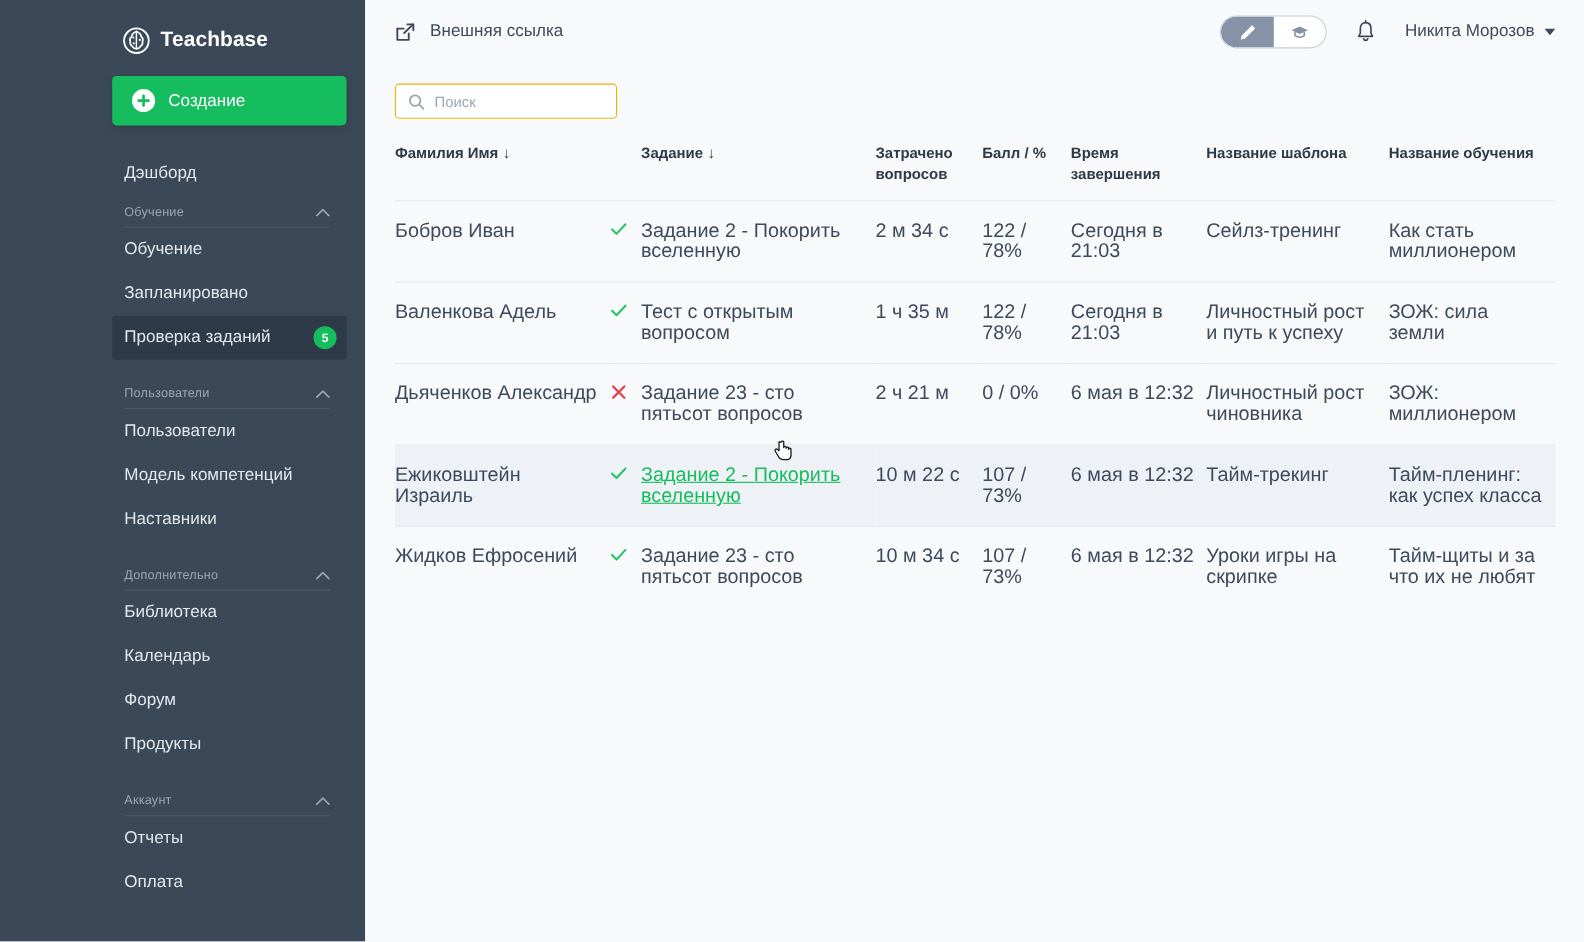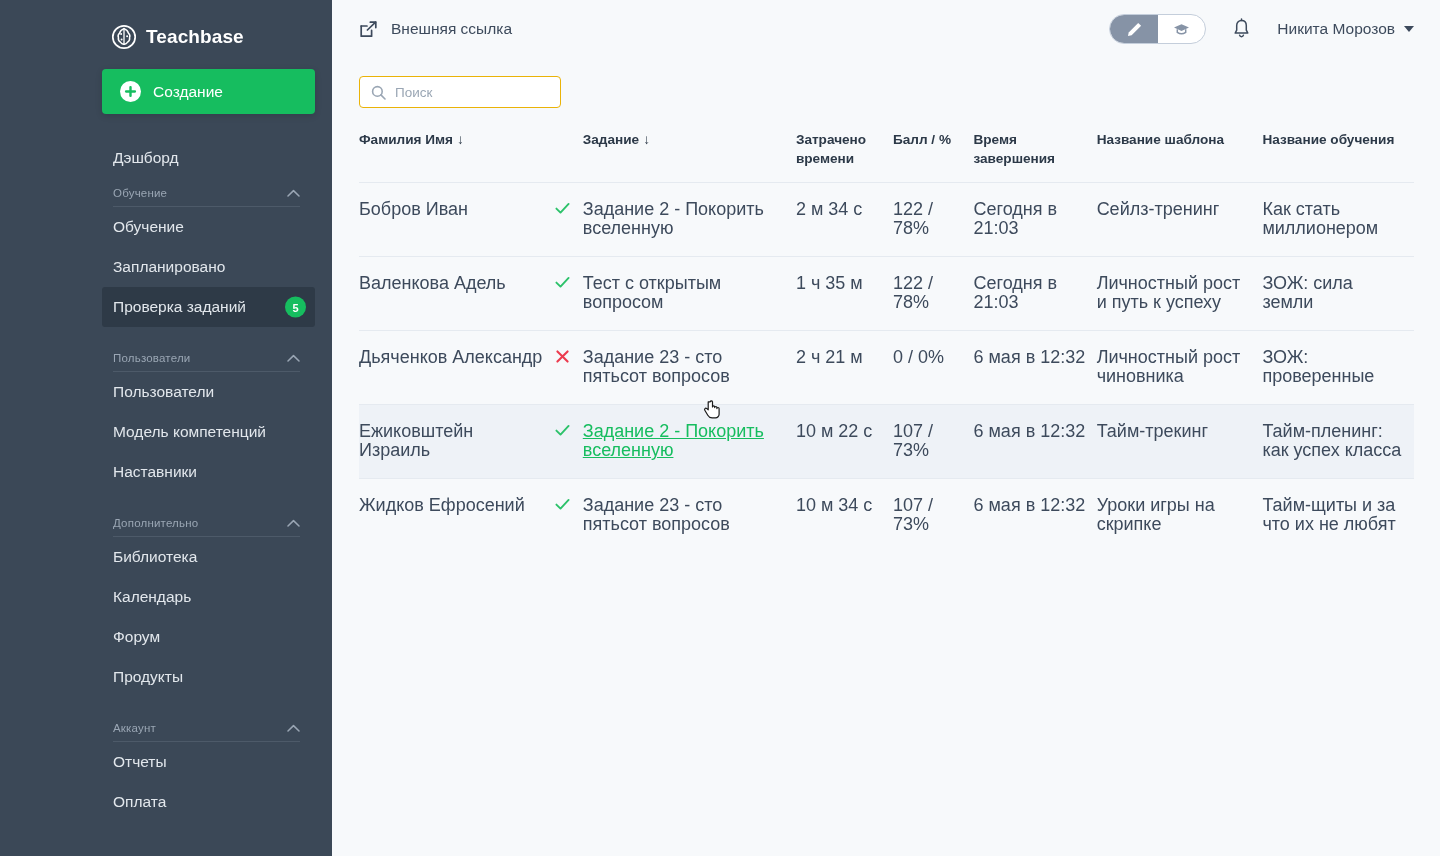--- a/index.html
+++ b/index.html
@@ -374,21 +374,21 @@
           <col class="col-score">
             <col class="col-fin">
             <col class="col-tmpl">
             <col class="col-course">
         </colgroup>
         <thead>
             <tr id="head-row">
               <th><span>Фамилия Имя</span><span class="sort-arrow">↓</span></th>
               <th><span></span></th>
               <th><span>Задание</span><span class="sort-arrow">↓</span></th>
-              <th><span>Затрачено времени</span></th>
+              <th><span>Затрачено вопросов</span></th>
               <th><span>Балл / %</span></th>
               <th><span>Время завершения</span></th>
               <th><span>Название шаблона</span></th>
               <th><span>Название обучения</span></th>
             </tr>
           </thead>
         <tbody id="body-rows">
             <tr class="row">
               <td>Бобров Иван</td>
               <td class="status-cell">
@@ -422,21 +422,21 @@
               <td class="status-cell">
                 <svg class="mark" viewBox="0 0 17 17">
                   <path d="M3.4 3.4 L13.6 13.6 M13.6 3.4 L3.4 13.6" fill="none" stroke="#ec3b4e" stroke-width="2.1" stroke-linecap="round"></path>
                 </svg>
               </td>
               <td><span>Задание 23 - сто пятьсот вопросов</span></td>
               <td>2 ч 21 м</td>
               <td>0 / 0%</td>
               <td>6 мая в 12:32</td>
               <td>Личностный рост чиновника</td>
-              <td>ЗОЖ: проверенные</td>
+              <td>ЗОЖ: миллионером</td>
             </tr>
             <tr class="row hl">
               <td>Ежиковштейн Израиль</td>
               <td class="status-cell">
                 <svg class="mark" viewBox="0 0 17 17">
                   <path d="M2.4 8.6 L6.5 12.6 L14.6 3.9" fill="none" stroke="#2cc26a" stroke-width="1.9" stroke-linecap="round" stroke-linejoin="round"></path>
                 </svg>
               </td>
               <td><span class="task-link">Задание 2 - Покорить вселенную</span></td>
               <td>10 м 22 с</td>

